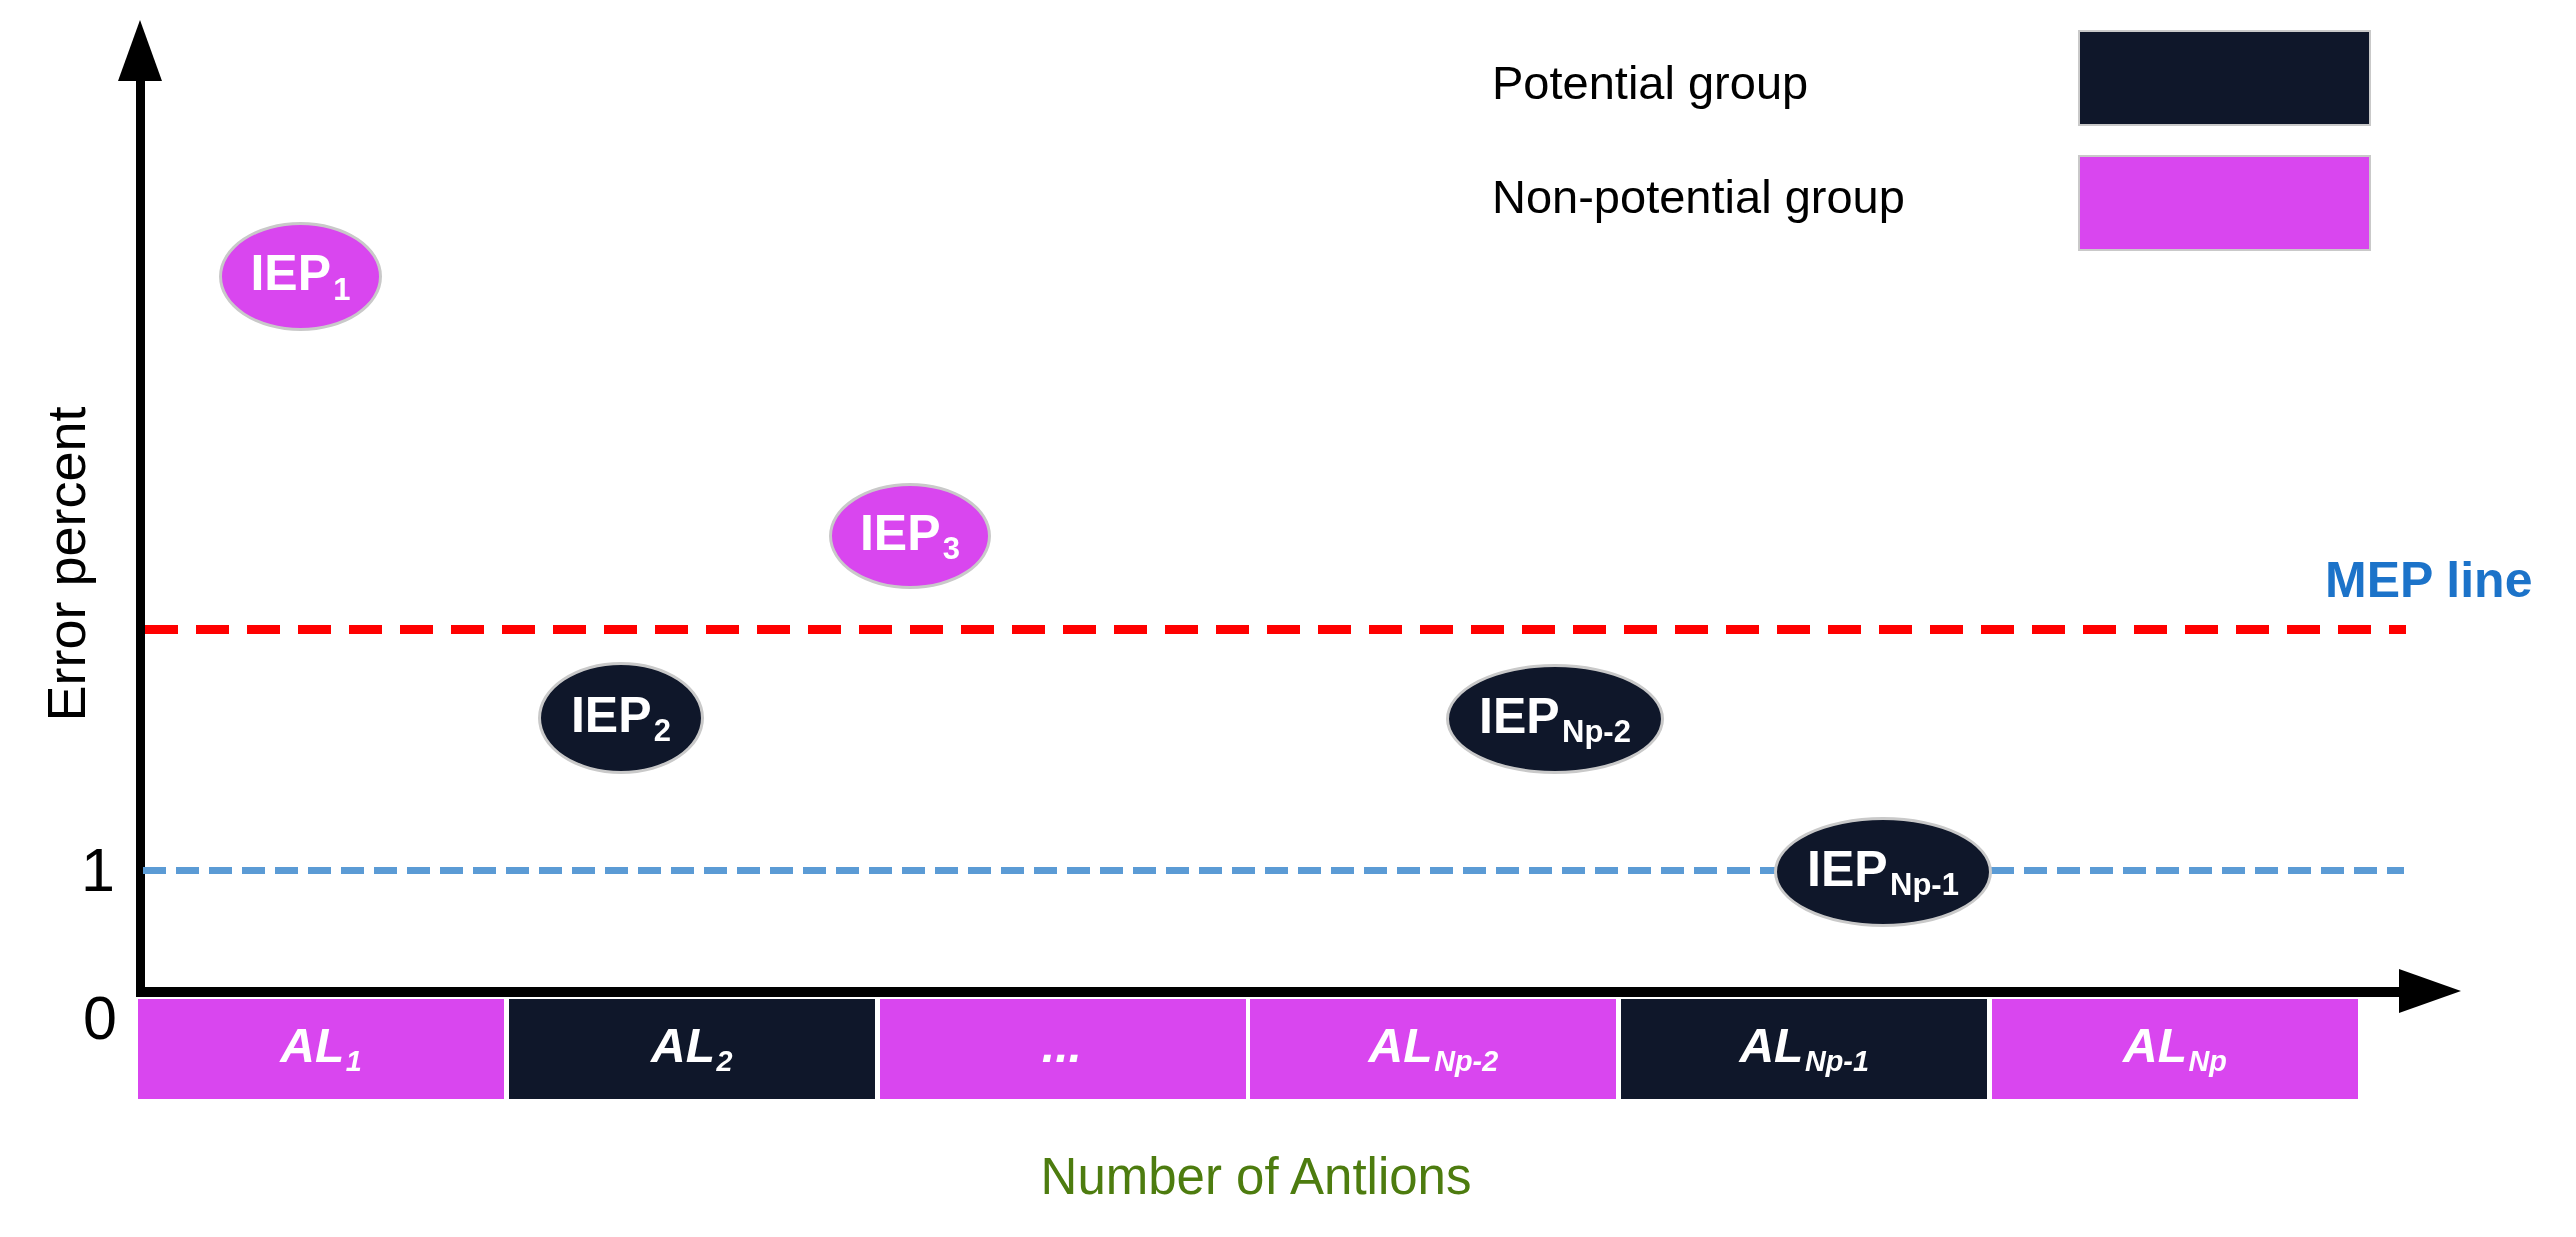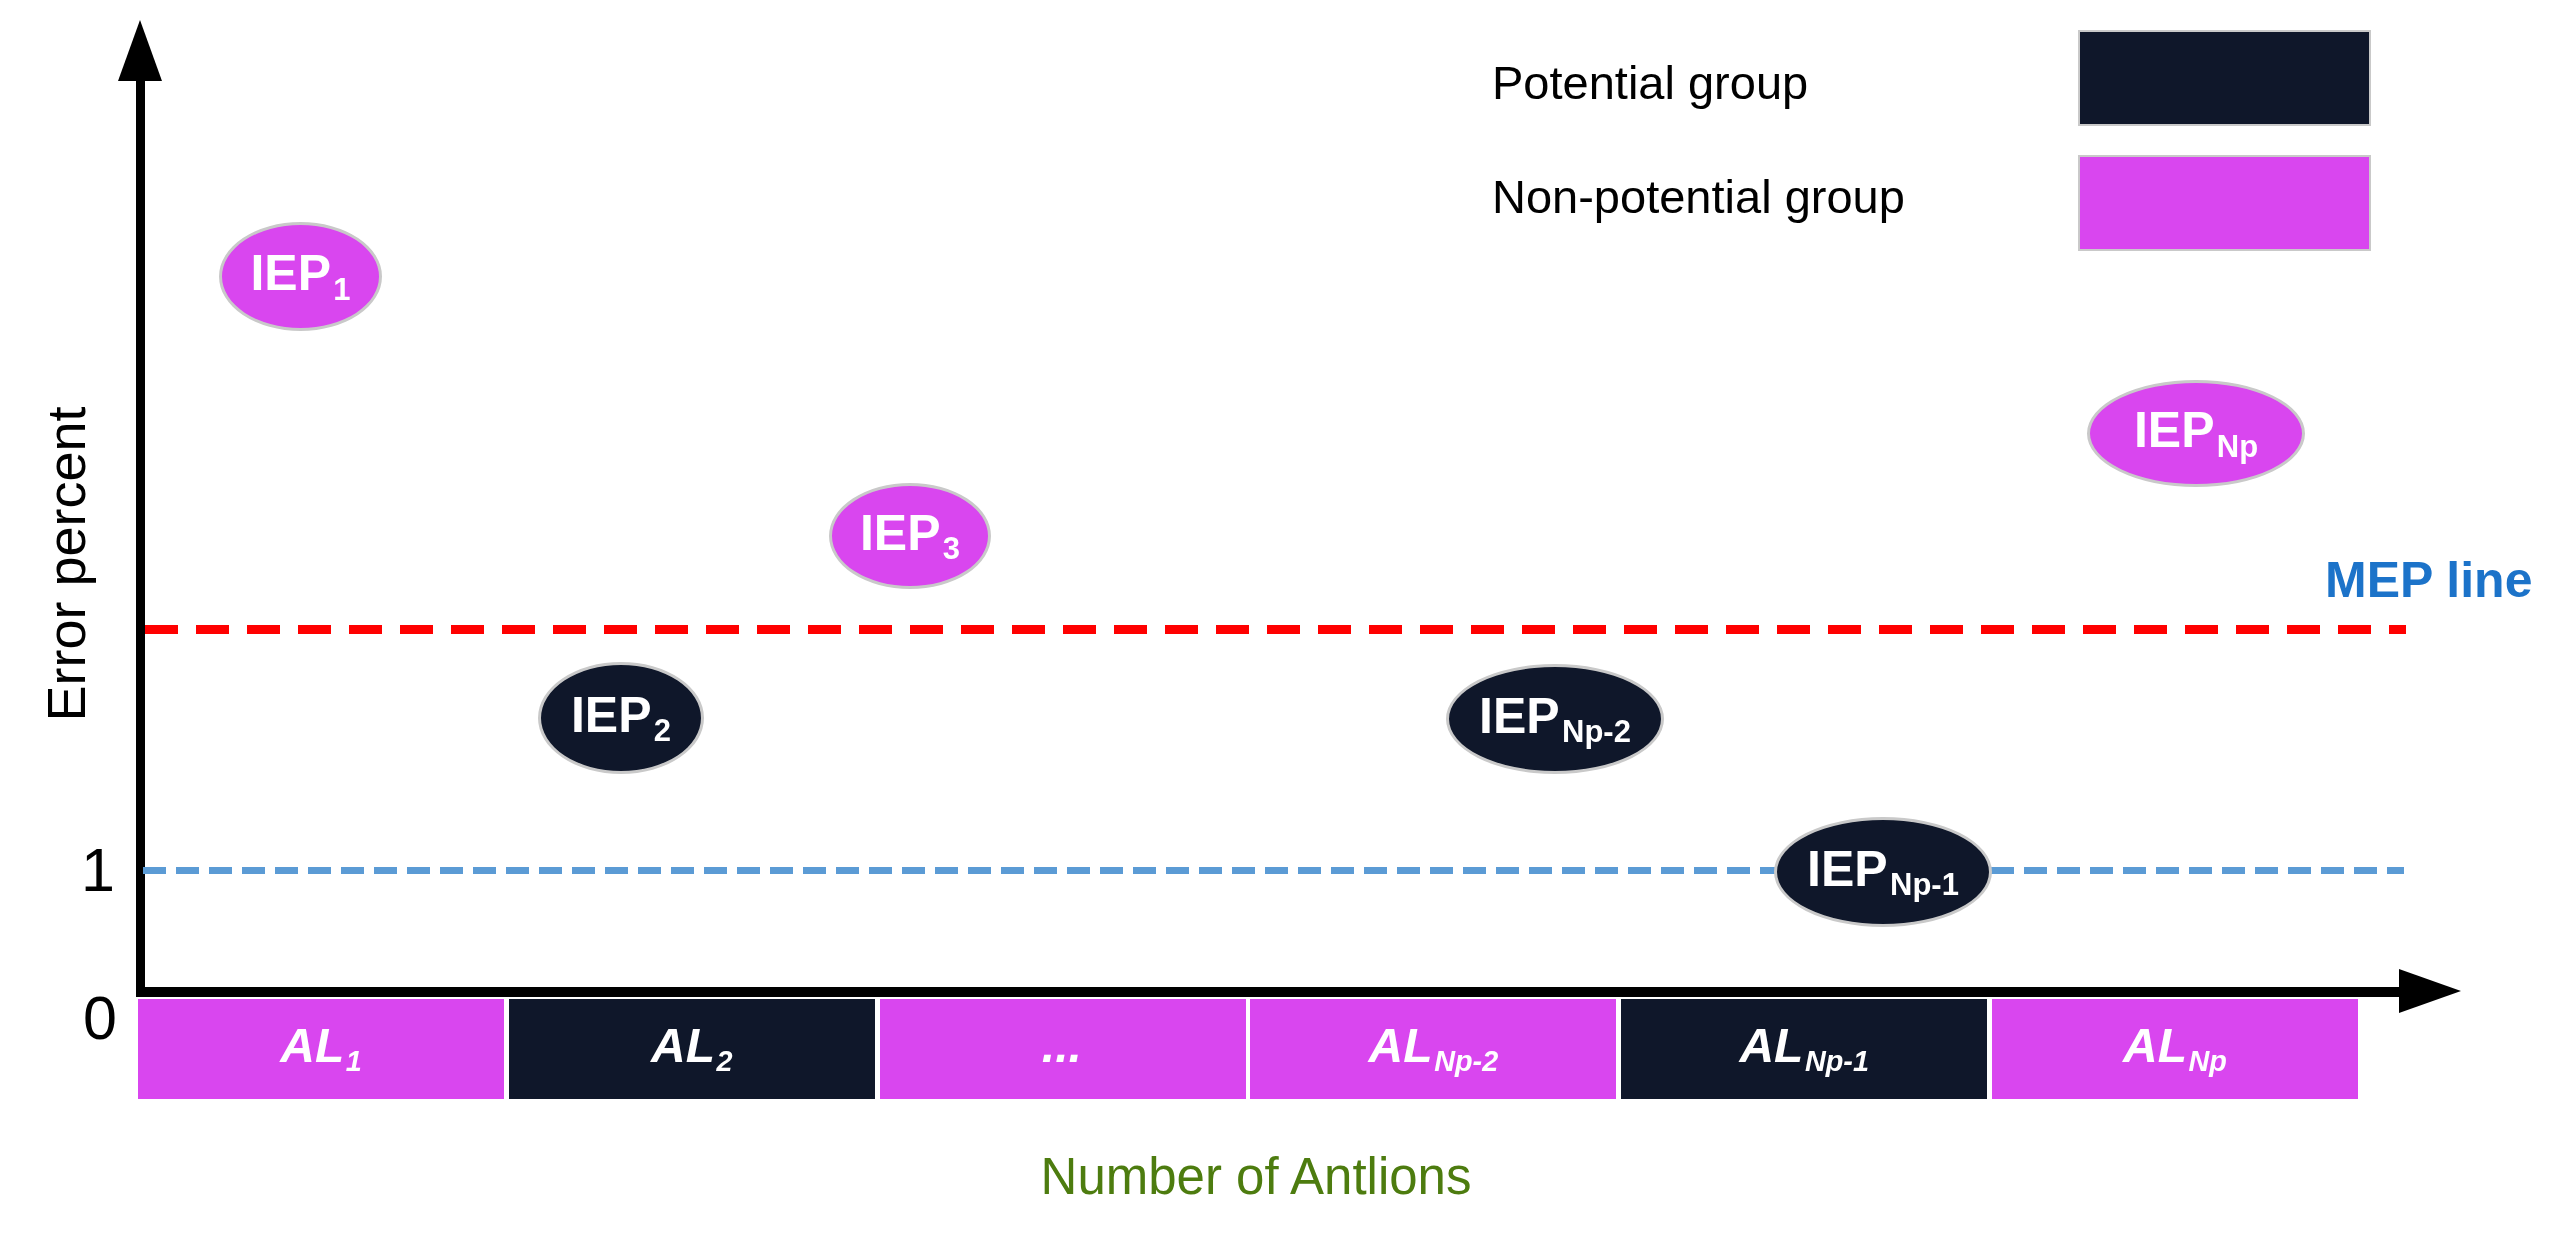--- a/index.html
+++ b/index.html
@@ -134,23 +134,20 @@
   </div>
   <div class="abs ellipse fill-blue" style="left:829px;top:483px;width:162px;height:106px">
     <span class="elabel"><span>IEP</span><sub>3</sub></span>
   </div>
   <div class="abs ellipse fill-orange" style="left:1446px;top:664px;width:218px;height:110px">
     <span class="elabel"><span>IEP</span><sub>Np-2</sub></span>
   </div>
   <div class="abs ellipse fill-orange" style="left:1774px;top:817px;width:218px;height:110px">
     <span class="elabel"><span>IEP</span><sub>Np-1</sub></span>
   </div>
-  <div class="abs ellipse fill-blue" style="left:2087px;top:380px;width:218px;height:107px">
-    <span class="elabel"><span>IEP</span><sub>Np</sub></span>
-  </div>
 
   <div class="abs al-row">
     <div class="al-box fill-blue">
       <span class="allabel"><span>AL</span><sub>1</sub></span>
     </div>
     <div class="al-box fill-orange">
       <span class="allabel"><span>AL</span><sub>2</sub></span>
     </div>
     <div class="al-box fill-blue">
       <span class="allabel"><span>...</span><sub></sub></span>

